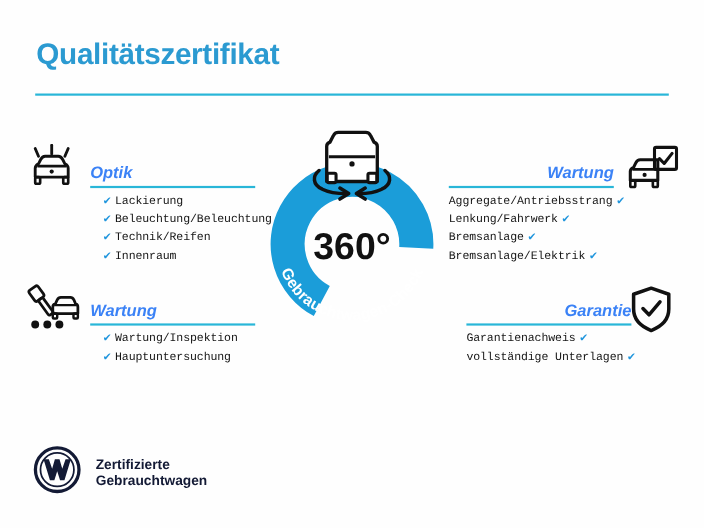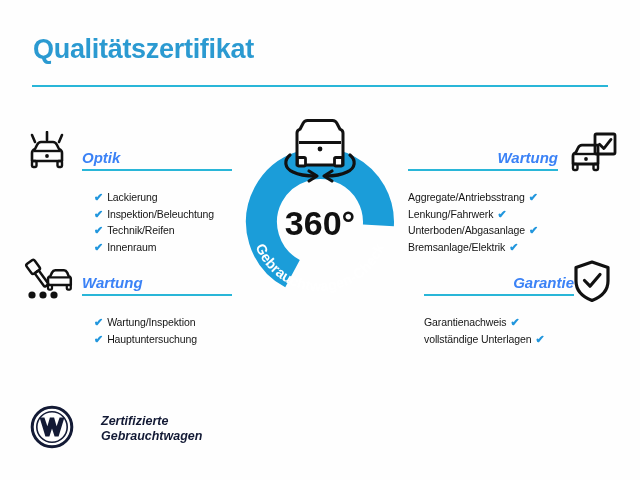--- a/index.html
+++ b/index.html
@@ -90,21 +90,21 @@
   .right .sec-rule { left: 0; right: 0; }
   .right .items { text-align: left; margin-right: 12px; }
   .right .chk { margin-left: 4px; }
 
   
   #sec-optik    { left: 82px;  top: 141px; width: 150px; }
   #sec-wartung  { left: 82px;  top: 266px; width: 150px; }
   #sec-technik  { left: 408px; top: 141px; width: 150px; }
   #sec-garantie { left: 424px; top: 266px; width: 150px; }
 
-  .sec-list-wrap { margin-top: 18px; }
+  .sec-list-wrap { margin-top: 4px; font-family: Liberation Mono, monospace; }
 
   
   .sec-icon {
     position: absolute;
     color: #111111;
   }
   #icon-optik    { left: 23px;  top: 131px; }
   #icon-wartung  { left: 23px;  top: 257px; }
   #icon-technik  { left: 568px; top: 131px; }
   #icon-garantie { left: 572px; top: 259px; }
@@ -119,22 +119,21 @@
   }
   .badge svg { display: block; }
 
   
   .footer {
     position: absolute;
     left: 30px;
     top: 405px;
     display: flex;
     align-items: center;
-    gap: 27px;
-    font-style: italic;
+    gap: 13px;
   }
   .vw-mark { flex: 0 0 auto; }
   .footer-text {
     font-size: 12.5px;
     font-weight: bold;
     line-height: 15px;
     color: #131a35;
     white-space: nowrap;
   }
 </style>
@@ -202,21 +201,21 @@
   </div>
 
   <div class="section left" id="sec-optik">
     <div class="sec-head">
       <div class="sec-title">Optik</div>
       <div class="sec-rule" style="bottom:0;"></div>
     </div>
     <div class="sec-list-wrap">
       <ul class="items">
           <li><span class="chk">✔</span><span>Lackierung</span></li>
-          <li><span class="chk">✔</span><span>Inspektion/Beleuchtung</span></li>
+          <li><span class="chk">✔</span><span>Beleuchtung/Beleuchtung</span></li>
           <li><span class="chk">✔</span><span>Technik/Reifen</span></li>
           <li><span class="chk">✔</span><span>Innenraum</span></li>
         </ul>
     </div>
   </div>
 
   <div class="section left" id="sec-wartung">
     <div class="sec-head">
       <div class="sec-title">Wartung</div>
       <div class="sec-rule" style="bottom:0;"></div>
@@ -231,21 +230,21 @@
 
   <div class="section right" id="sec-technik">
     <div class="sec-head">
       <div class="sec-title">Wartung</div>
       <div class="sec-rule" style="bottom:0;"></div>
     </div>
     <div class="sec-list-wrap">
       <ul class="items">
           <li><span>Aggregate/Antriebsstrang</span><span class="chk">✔</span></li>
           <li><span>Lenkung/Fahrwerk</span><span class="chk">✔</span></li>
-          <li><span>Unterboden/Abgasanlage</span><span class="chk">✔</span></li>
+          <li><span>Bremsanlage</span><span class="chk">✔</span></li>
           <li><span>Bremsanlage/Elektrik</span><span class="chk">✔</span></li>
         </ul>
     </div>
   </div>
 
   <div class="section right" id="sec-garantie">
     <div class="sec-head">
       <div class="sec-title">Garantie</div>
       <div class="sec-rule" style="bottom:0;"></div>
     </div>

